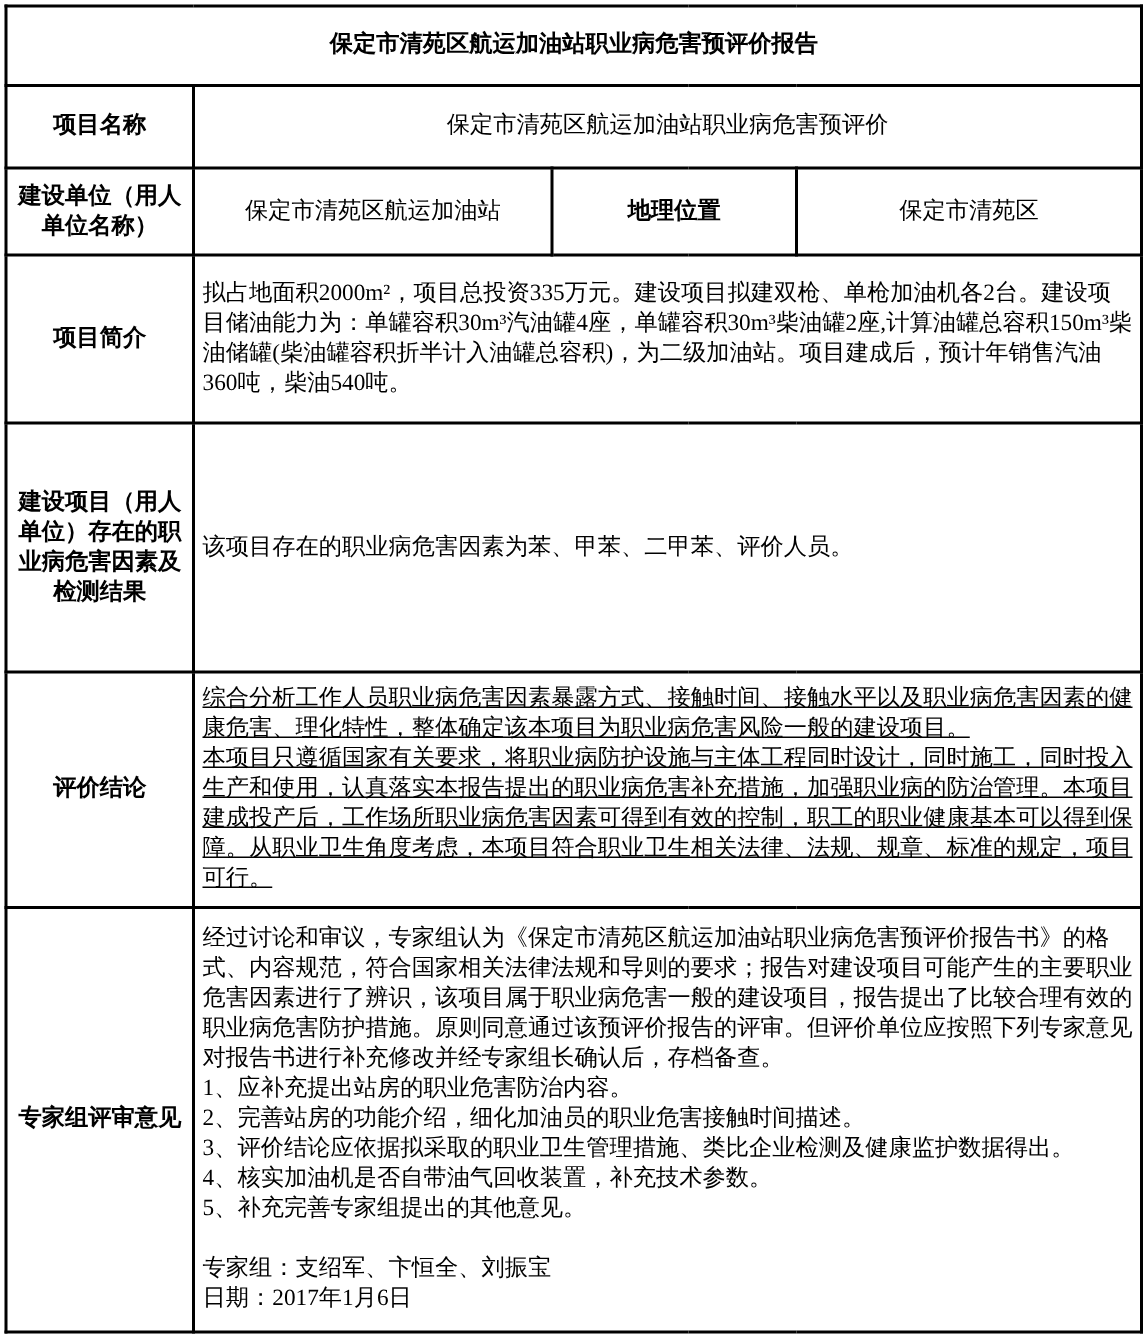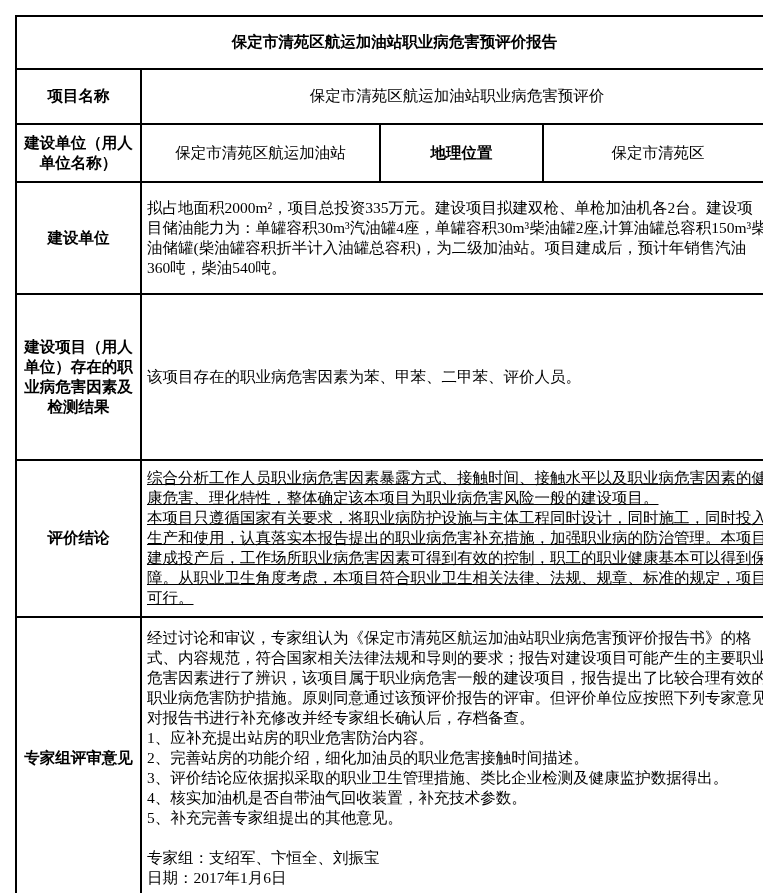--- a/index.html
+++ b/index.html
@@ -7,21 +7,21 @@
     padding: 0;
     background: #ffffff;
     color: #000000;
     font-family: "Liberation Serif", serif;
   }
   .doc-wrap {
     width: 763px;
     height: 893px;
     background: #ffffff;
     box-sizing: border-box;
-    padding: 15px;
+    padding: 3px;
   }
   table.report {
     border-collapse: collapse;
     table-layout: fixed;
     width: 757px;
     height: 886px;
   }
   table.report td {
     border: 2px solid #000000;
     box-sizing: border-box;
@@ -90,21 +90,21 @@
     </tr>
 
     <tr style="height:55px">
       <td class="lbl">建设单位（用人单位名称）</td>
       <td colspan="2" class="val-c">保定市清苑区航运加油站</td>
       <td colspan="2" class="lbl">地理位置</td>
       <td class="val-c">保定市清苑区</td>
     </tr>
 
     <tr style="height:106px">
-      <td class="lbl">建设单位</td>
+      <td class="lbl">项目简介</td>
       <td colspan="5" class="val-l intro-cell">拟占地面积2000m²，项目总投资335万元。建设项目拟建双枪、单枪加油机各2台。建设项目储油能力为：单罐容积30m³汽油罐4座，单罐容积30m³柴油罐2座,计算油罐总容积150m³柴油储罐(柴油罐容积折半计入油罐总容积)，为二级加油站。项目建成后，预计年销售汽油360吨，柴油540吨。</td>
     </tr>
 
 
 
     <tr style="height:157px">
       <td class="lbl">建设项目（用人单位）存在的职业病危害因素及检测结果</td>
       <td colspan="5" class="val-l">该项目存在的职业病危害因素为苯、甲苯、二甲苯、评价人员。</td>
     </tr>
 

